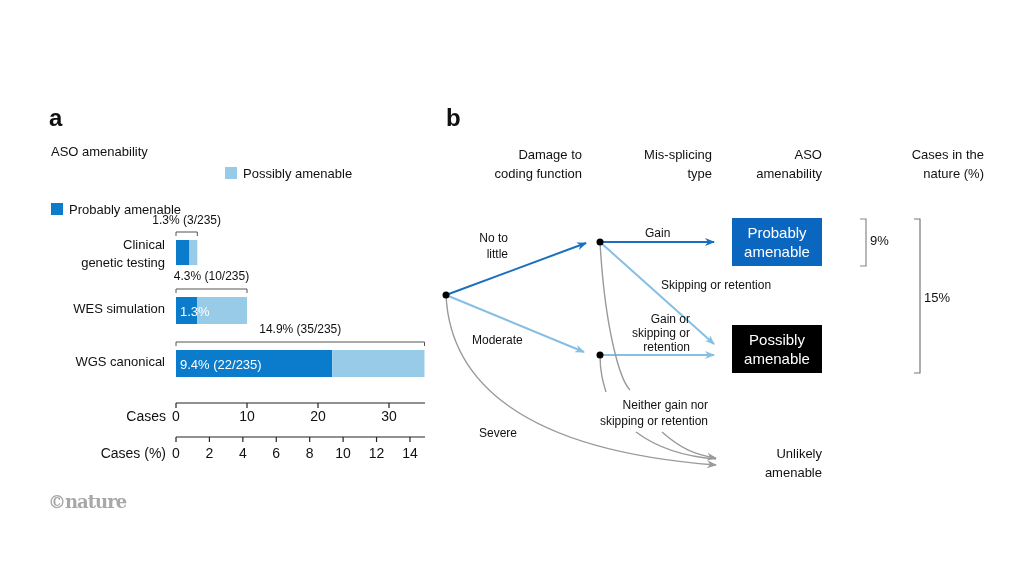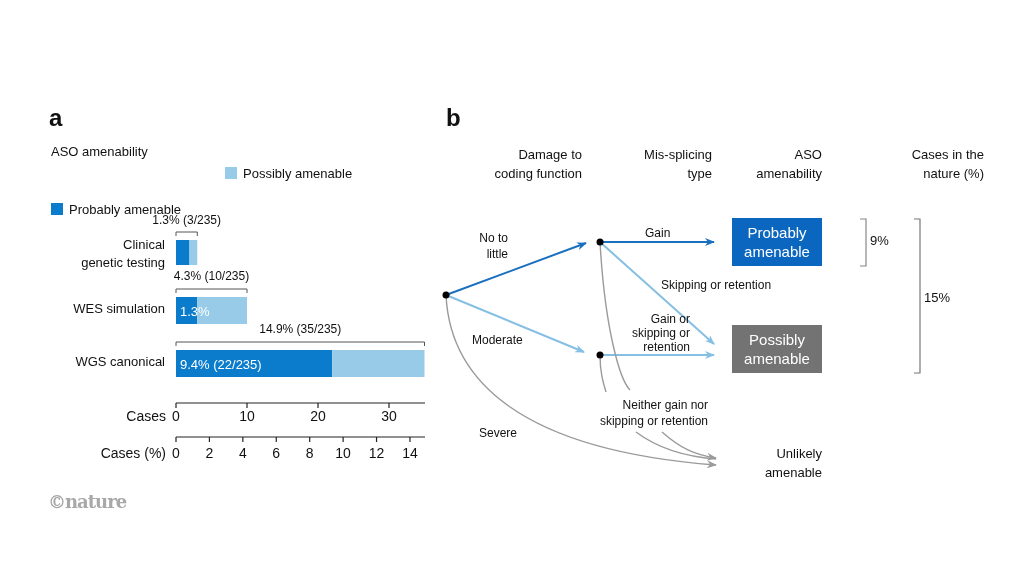--- a/index.html
+++ b/index.html
@@ -153,21 +153,21 @@
 </div>
 <div class="abs t12 center" style="left:570px;top:397px;width:138px;line-height:16px;">
   <div>Neither gain nor</div>
   <div>skipping or retention</div>
 </div>
 
 <div class="box" style="left:732px;top:218px;width:90px;height:48px;background:#0b66bf;padding-top:5px;box-sizing:border-box;">
   <div>Probably</div>
   <div>amenable</div>
 </div>
-<div class="box" style="left:732px;top:325px;width:90px;height:48px;background:#737373;padding-top:5px;box-sizing:border-box;">
+<div class="box" style="left:732px;top:325px;width:90px;height:48px;background:#000000;padding-top:5px;box-sizing:border-box;">
   <div>Possibly</div>
   <div>amenable</div>
 </div>
 <div class="abs t15 center" style="left:732px;top:444px;width:90px;line-height:19px;">
   <div>Unlikely</div>
   <div>amenable</div>
 </div>
 
 <div class="abs t15" style="left:870px;top:233px;">9%</div>
 <div class="abs t15" style="left:924px;top:290px;">15%</div>

